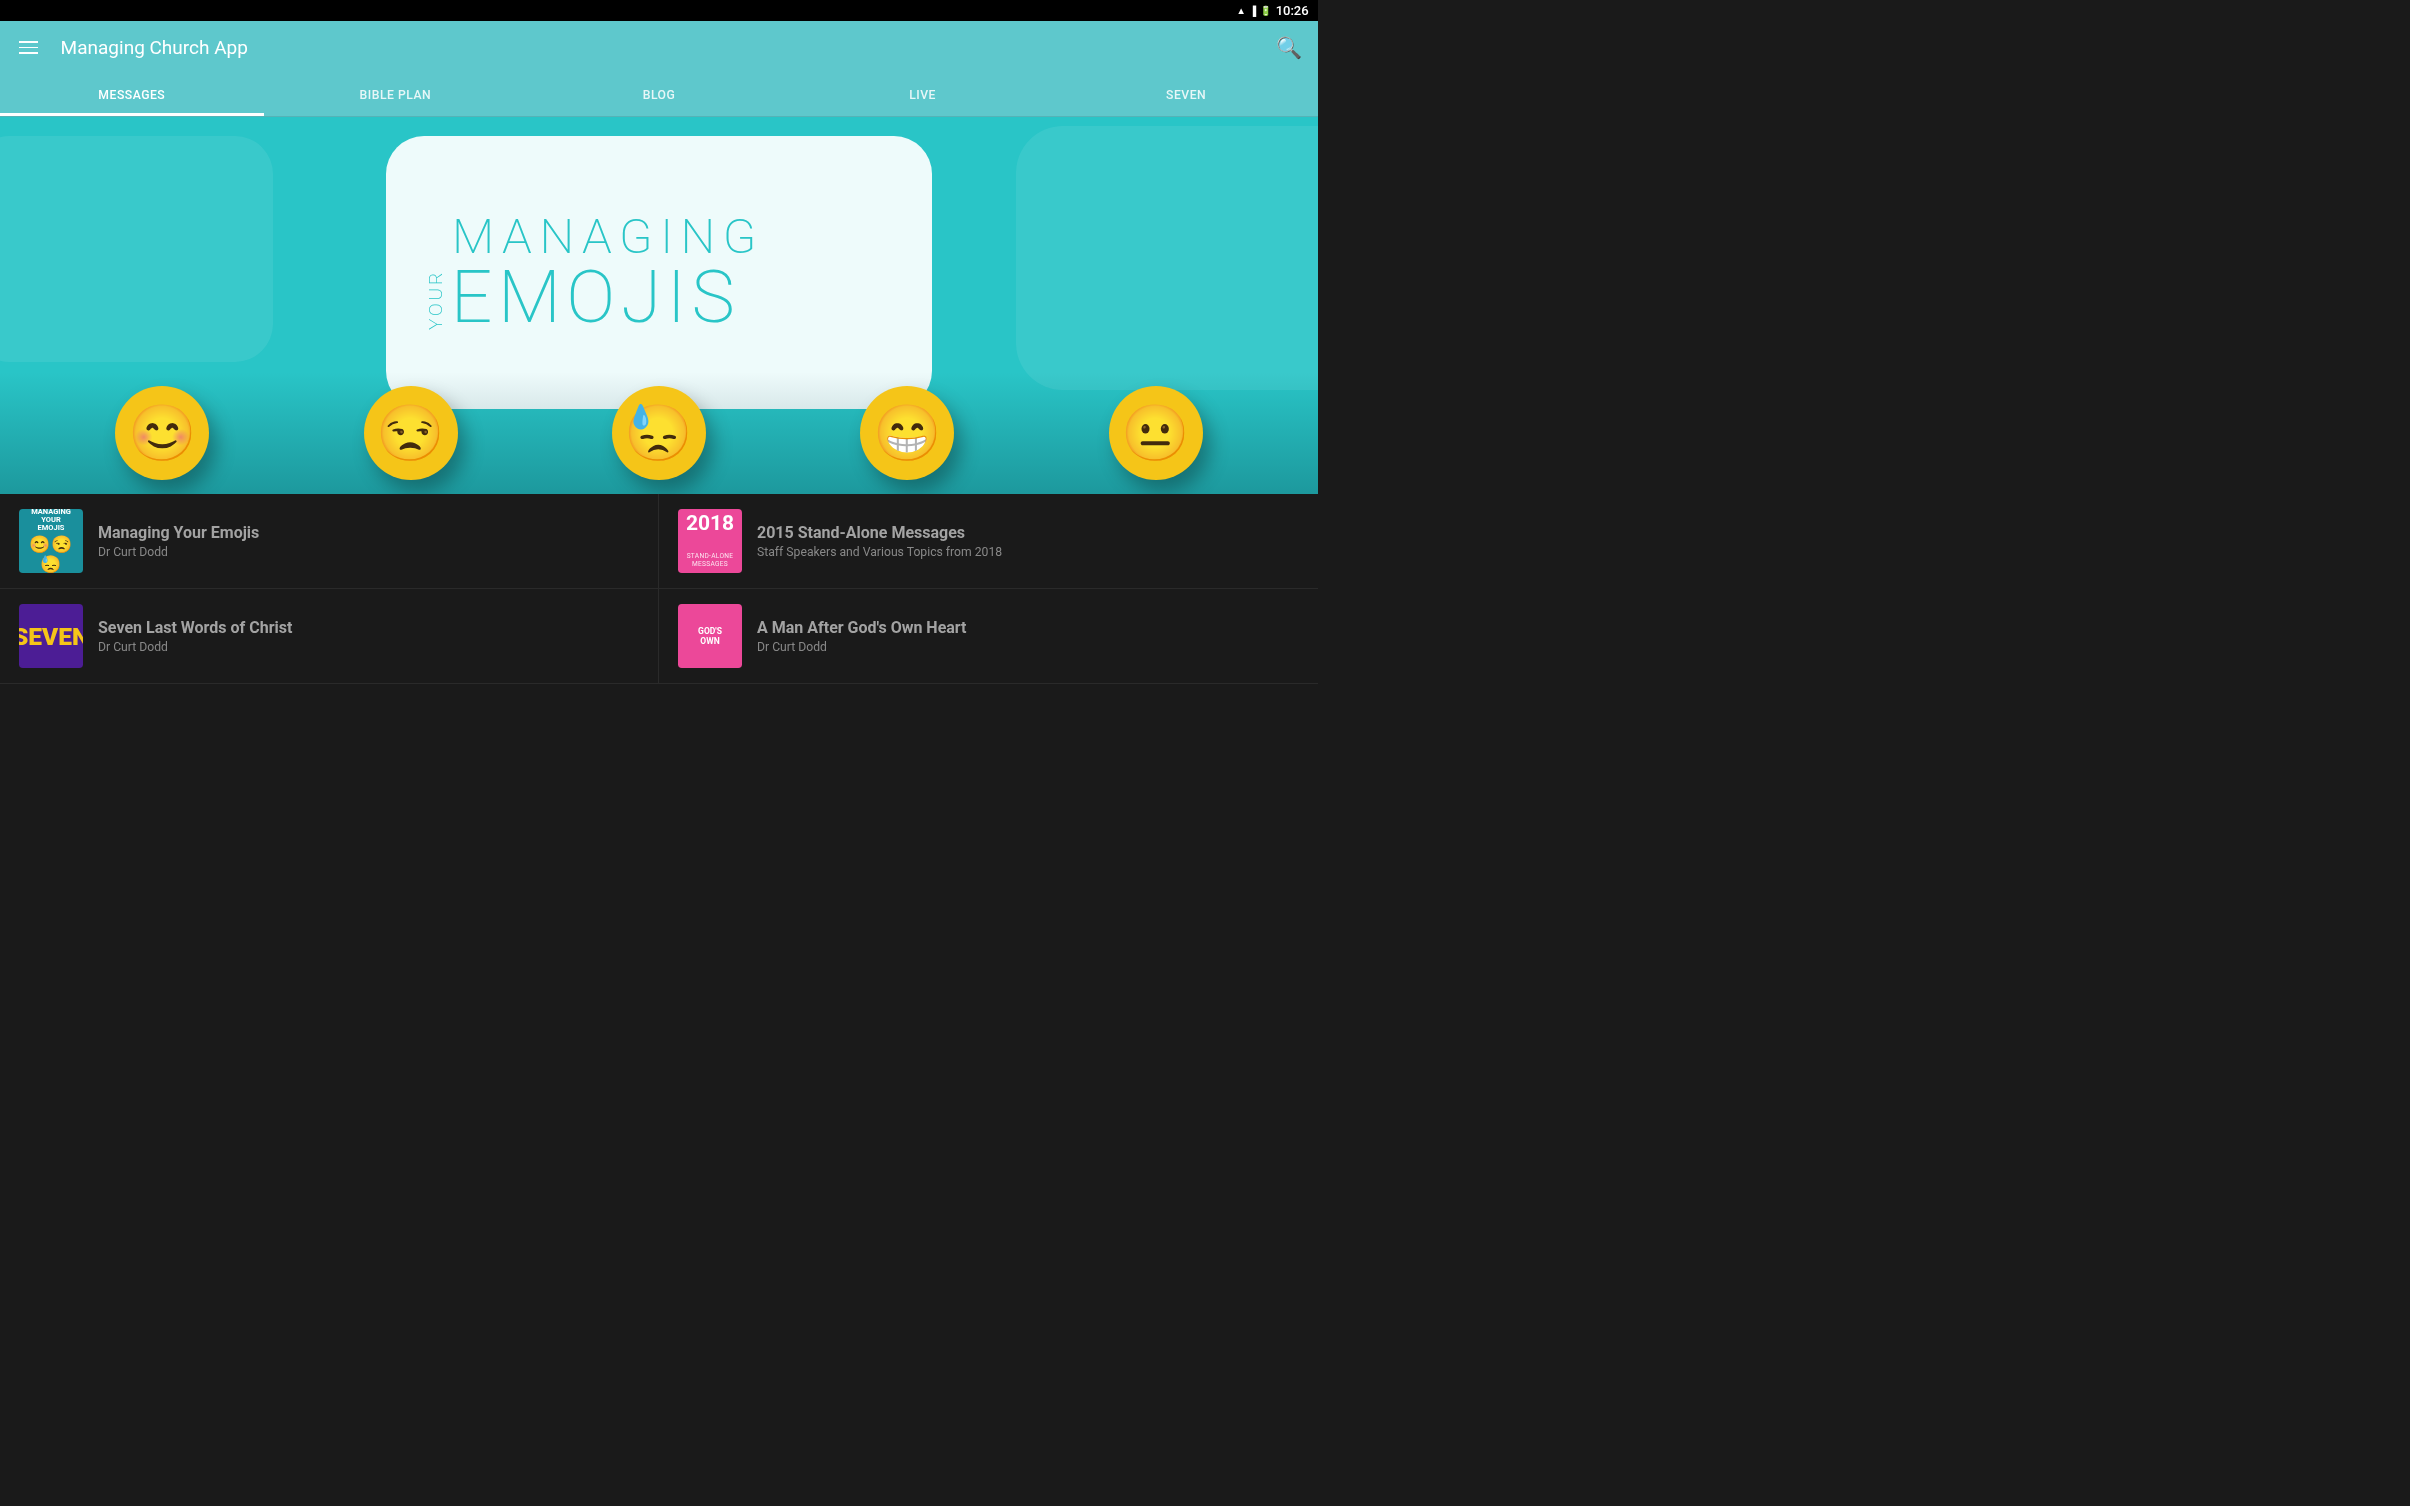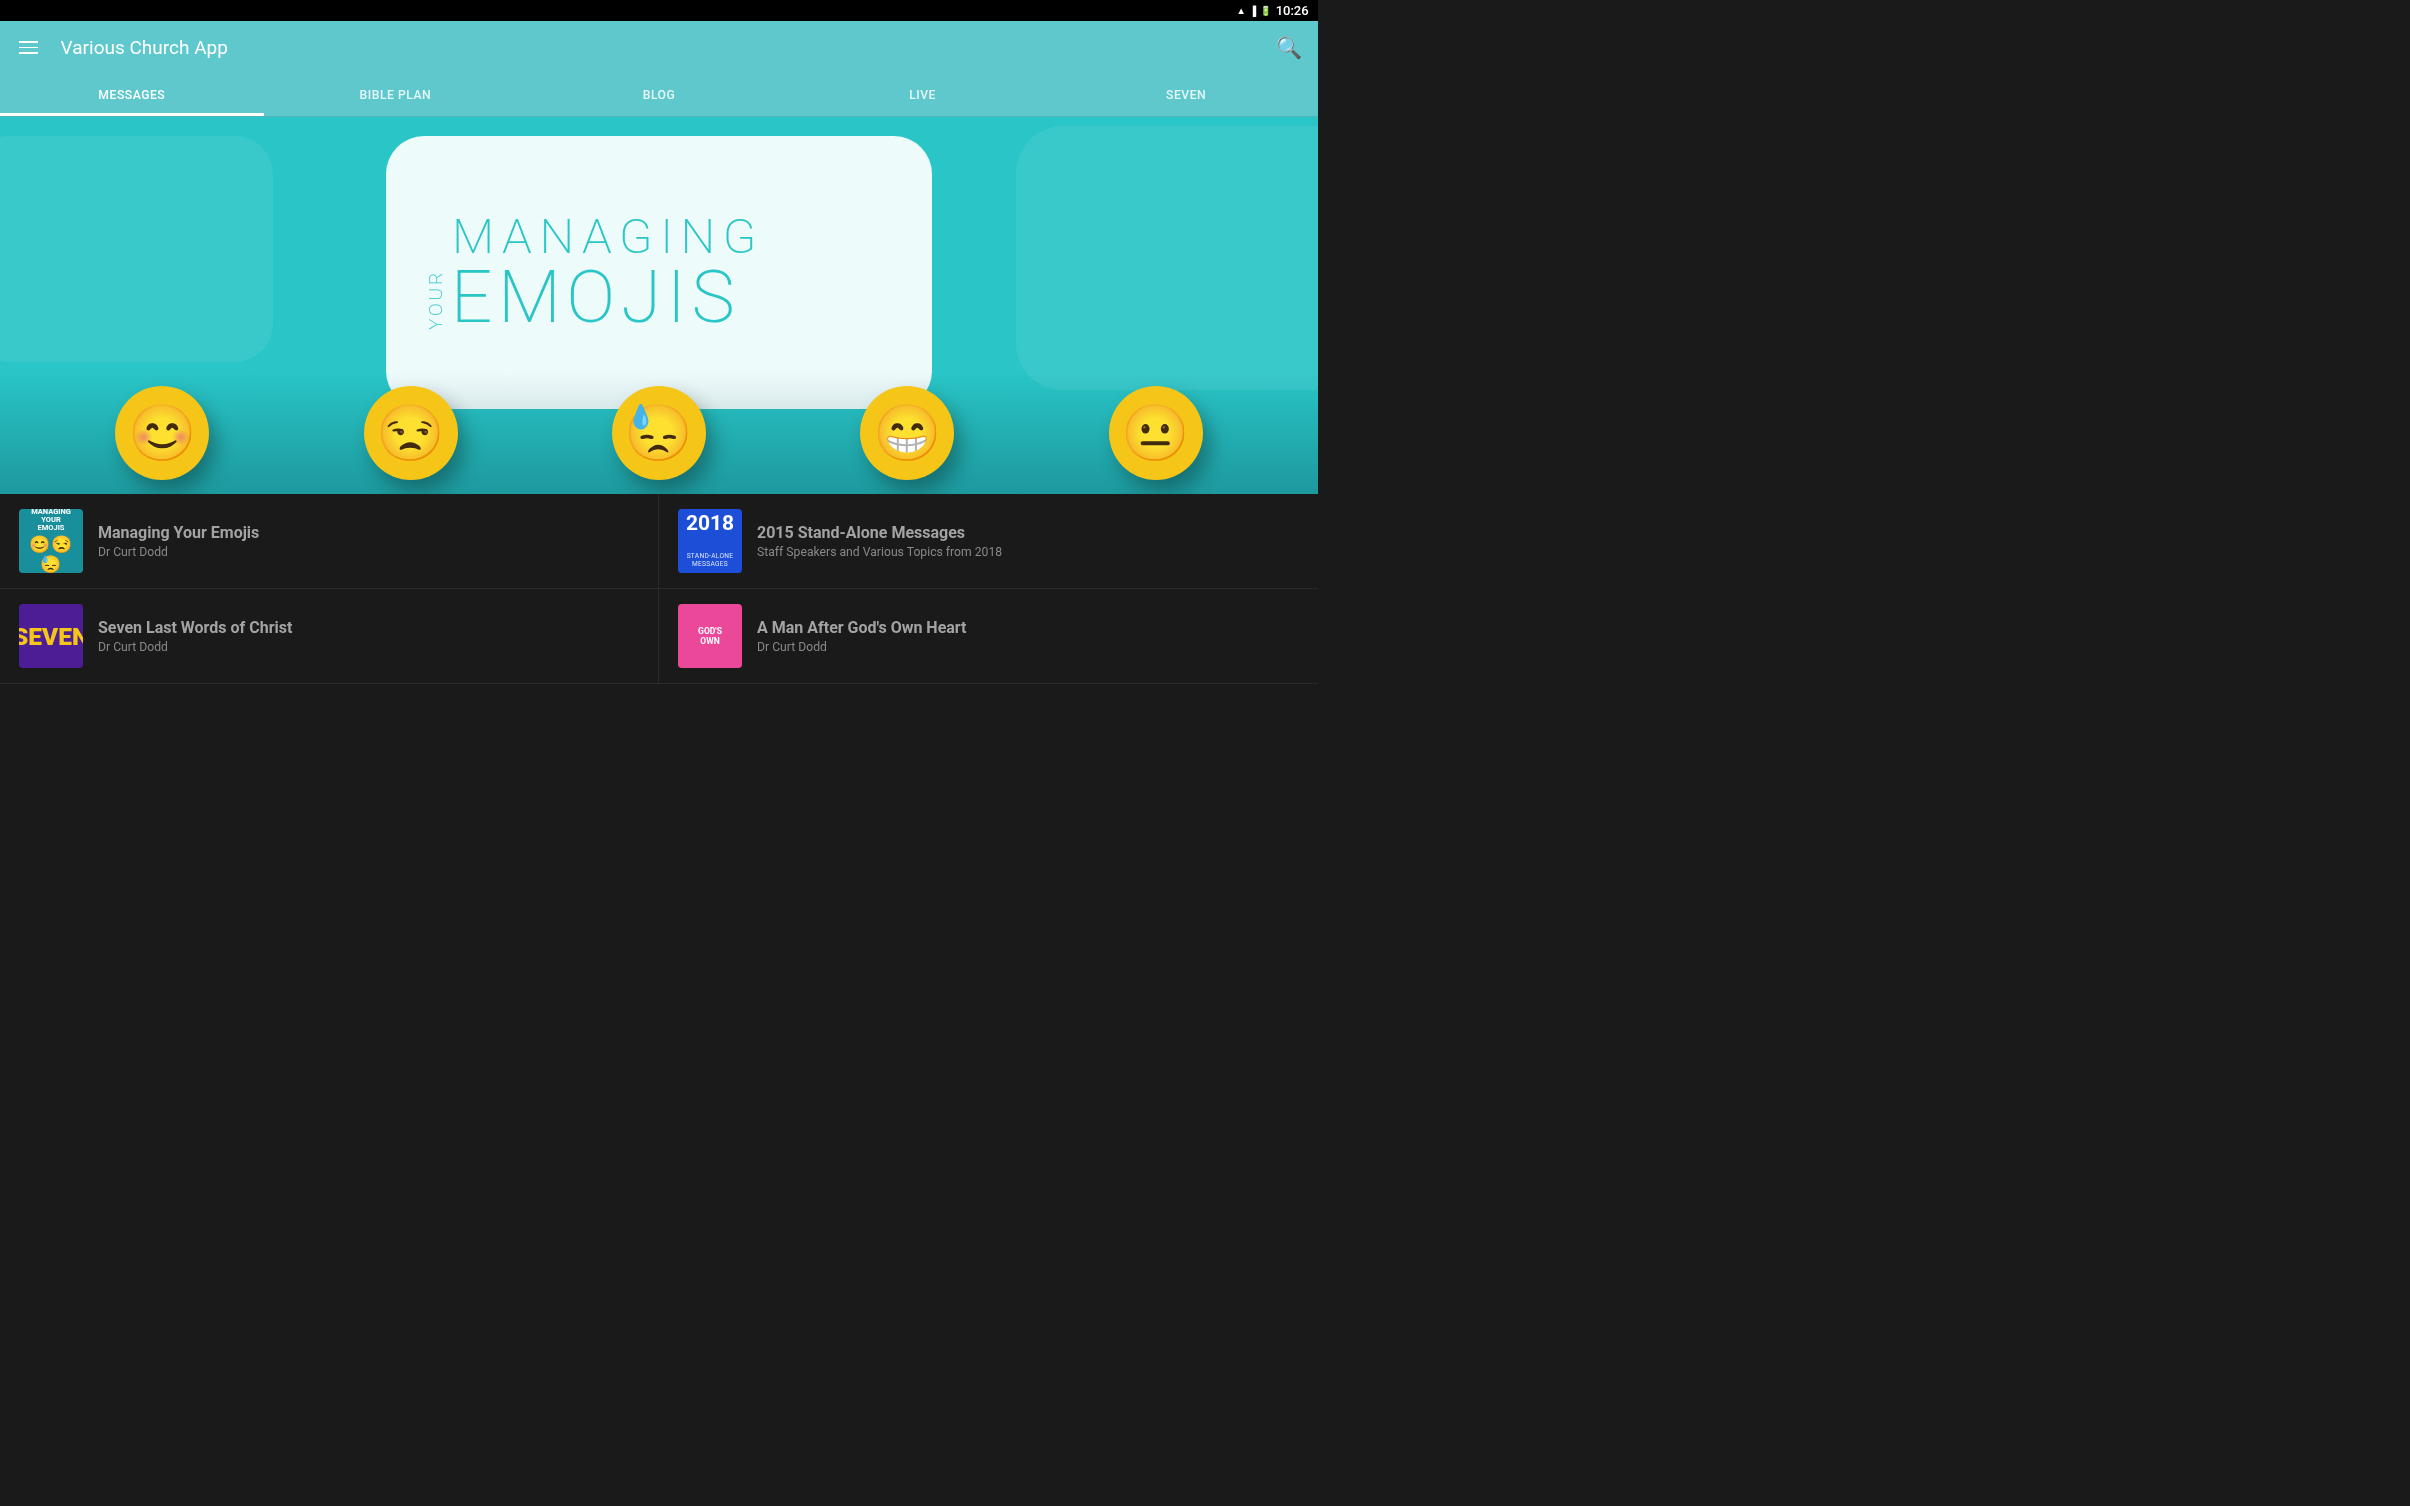--- a/index.html
+++ b/index.html
@@ -257,21 +257,21 @@
       margin-right: 15px;
       overflow: hidden;
       display: flex;
       align-items: center;
       justify-content: center;
     }
     .thumb-emojis {
       background: #1a8f9c;
     }
     .thumb-2018 {
-      background: #1d4ed8;
+      background: #ec4899;
       display: flex;
       flex-direction: column;
       align-items: center;
       justify-content: center;
     }
     .thumb-seven {
       background: #4c1d95;
     }
     .thumb-godsown {
       background: #ec4899;
@@ -345,21 +345,21 @@
     <span class="status-time">10:26</span>
   </div>
 </div>
 
 <div class="app-bar">
   <div class="hamburger-icon">
     <span></span>
     <span></span>
     <span></span>
   </div>
-  <span class="app-title">Various Church App</span>
+  <span class="app-title">Managing Church App</span>
   <span class="search-icon">🔍</span>
 </div>
 
 <div class="nav-tabs">
   <div class="nav-tab active">
     <span class="nav-tab-label">MESSAGES</span>
   </div>
   <div class="nav-tab">
     <span class="nav-tab-label">BIBLE PLAN</span>
   </div>

